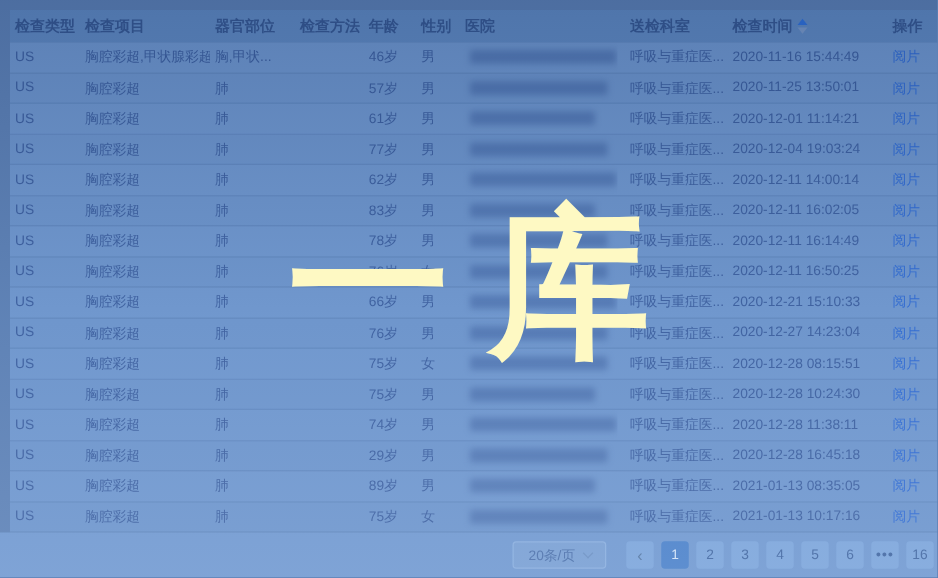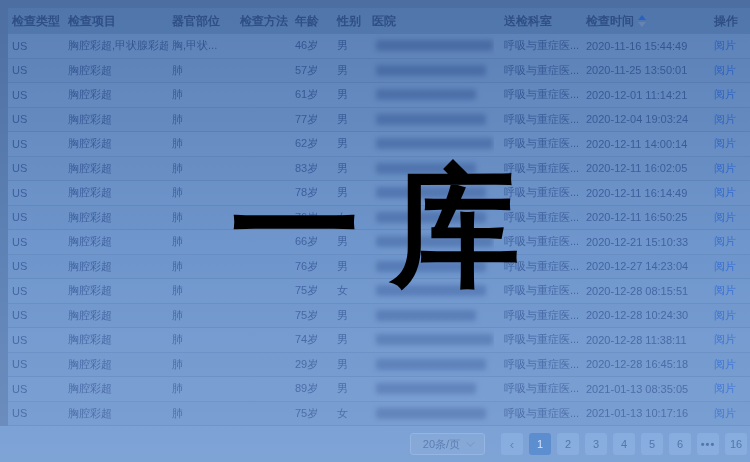--- a/index.html
+++ b/index.html
@@ -100,21 +100,21 @@
   
   .tint {
     position: absolute; inset: 0; z-index: 40; pointer-events: none;
     background: linear-gradient(180deg,
       rgba(18, 45, 95, 0.22) 0%,
       rgba(120, 160, 215, 0.08) 55%,
       rgba(185, 210, 245, 0.18) 100%);
   }
   .watermark {
     position: absolute; left: 230px; top: 162px; z-index: 50;
-    color: #000000; font-size: 130px; font-weight: 900;
+    color: #fef9c3; font-size: 130px; font-weight: 900;
     letter-spacing: 30px; line-height: 1; pointer-events: none;
     font-family: "DejaVu Sans", "Liberation Sans", sans-serif;
   }
 </style>
 </head>
 <body>
 
 <div class="table-card">
   <div class="grid-row thead">
     <div class="th">检查类型</div>

